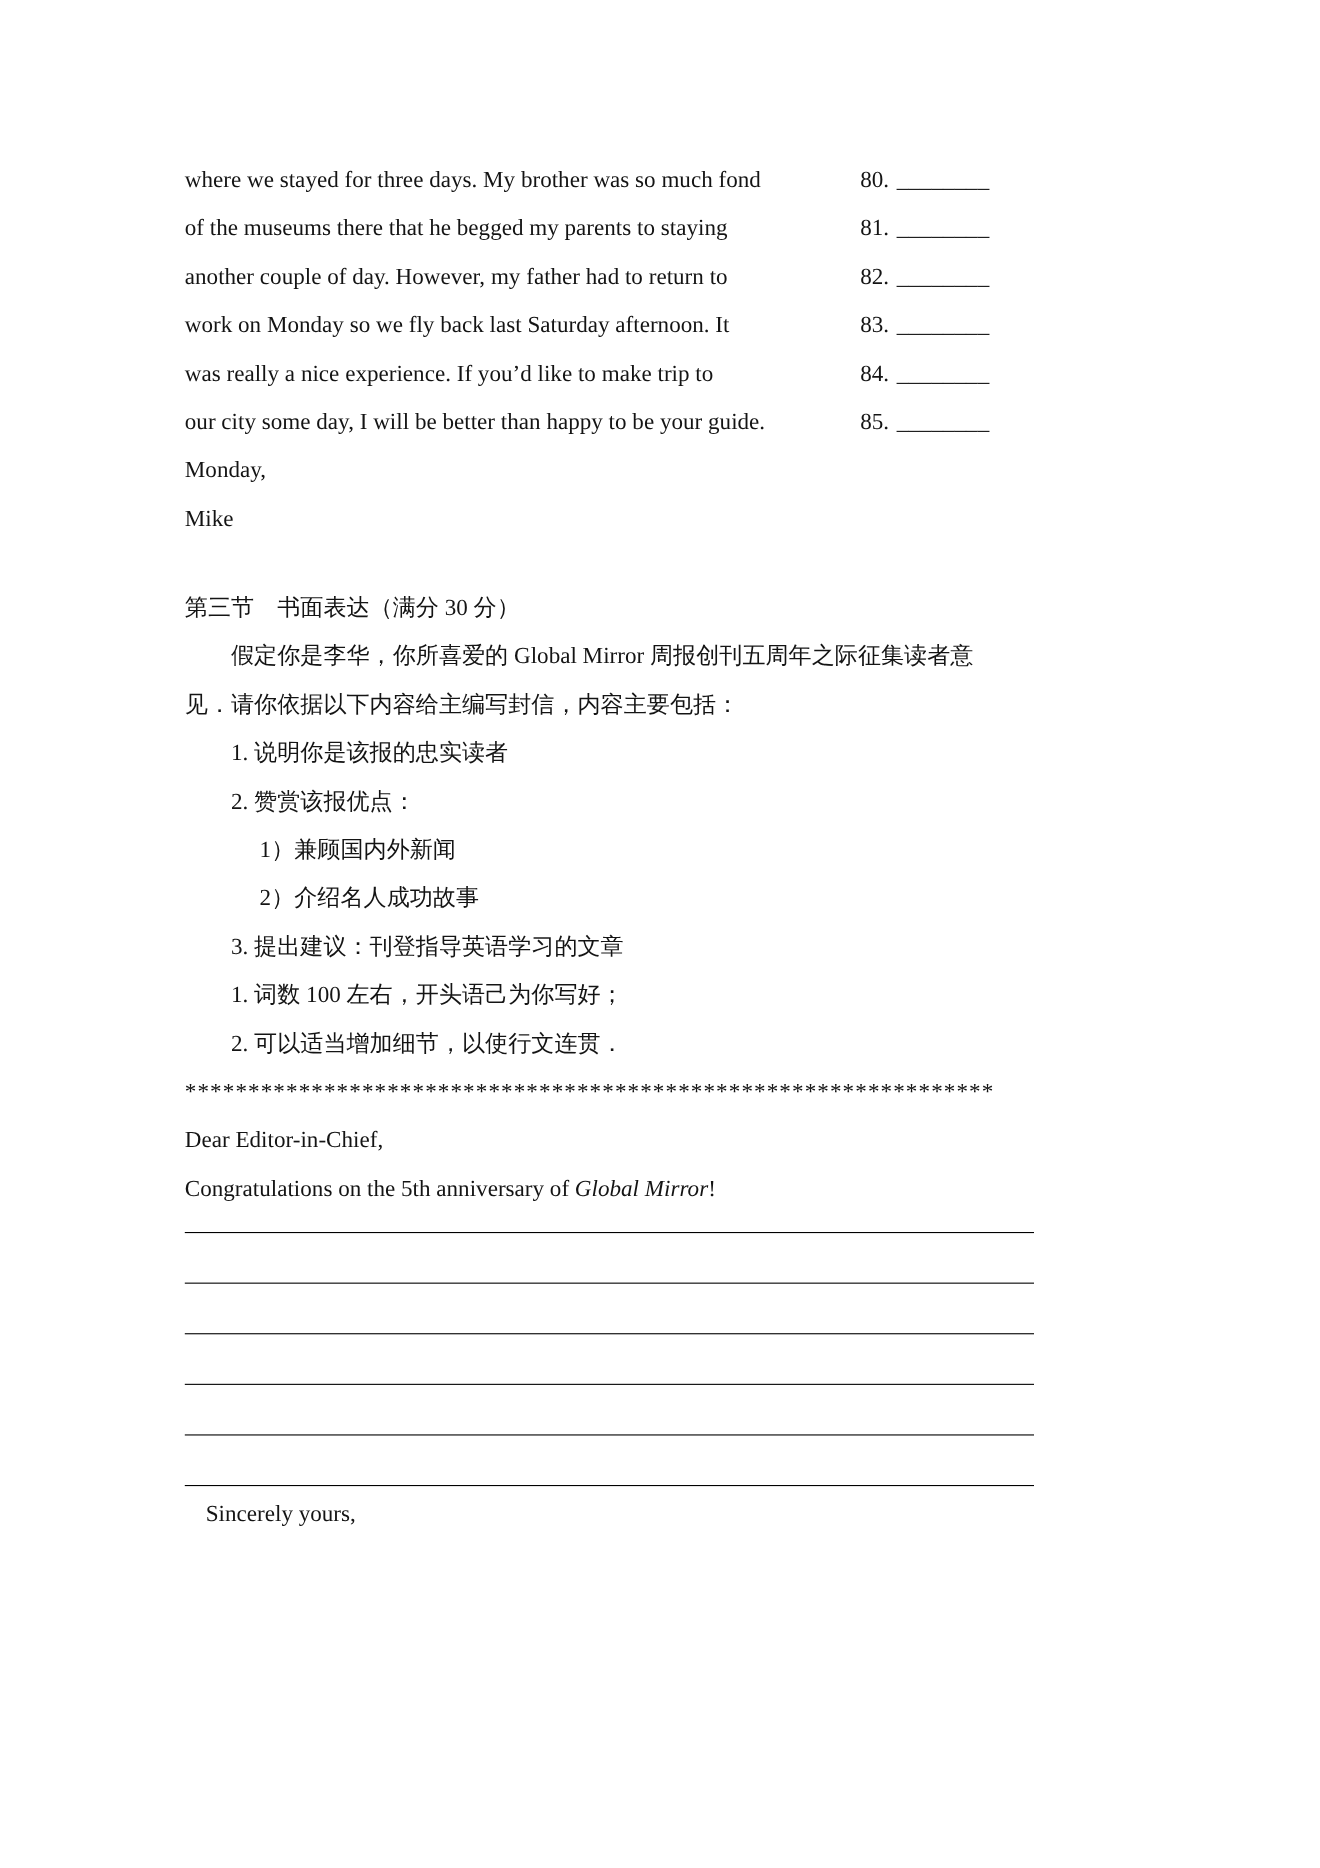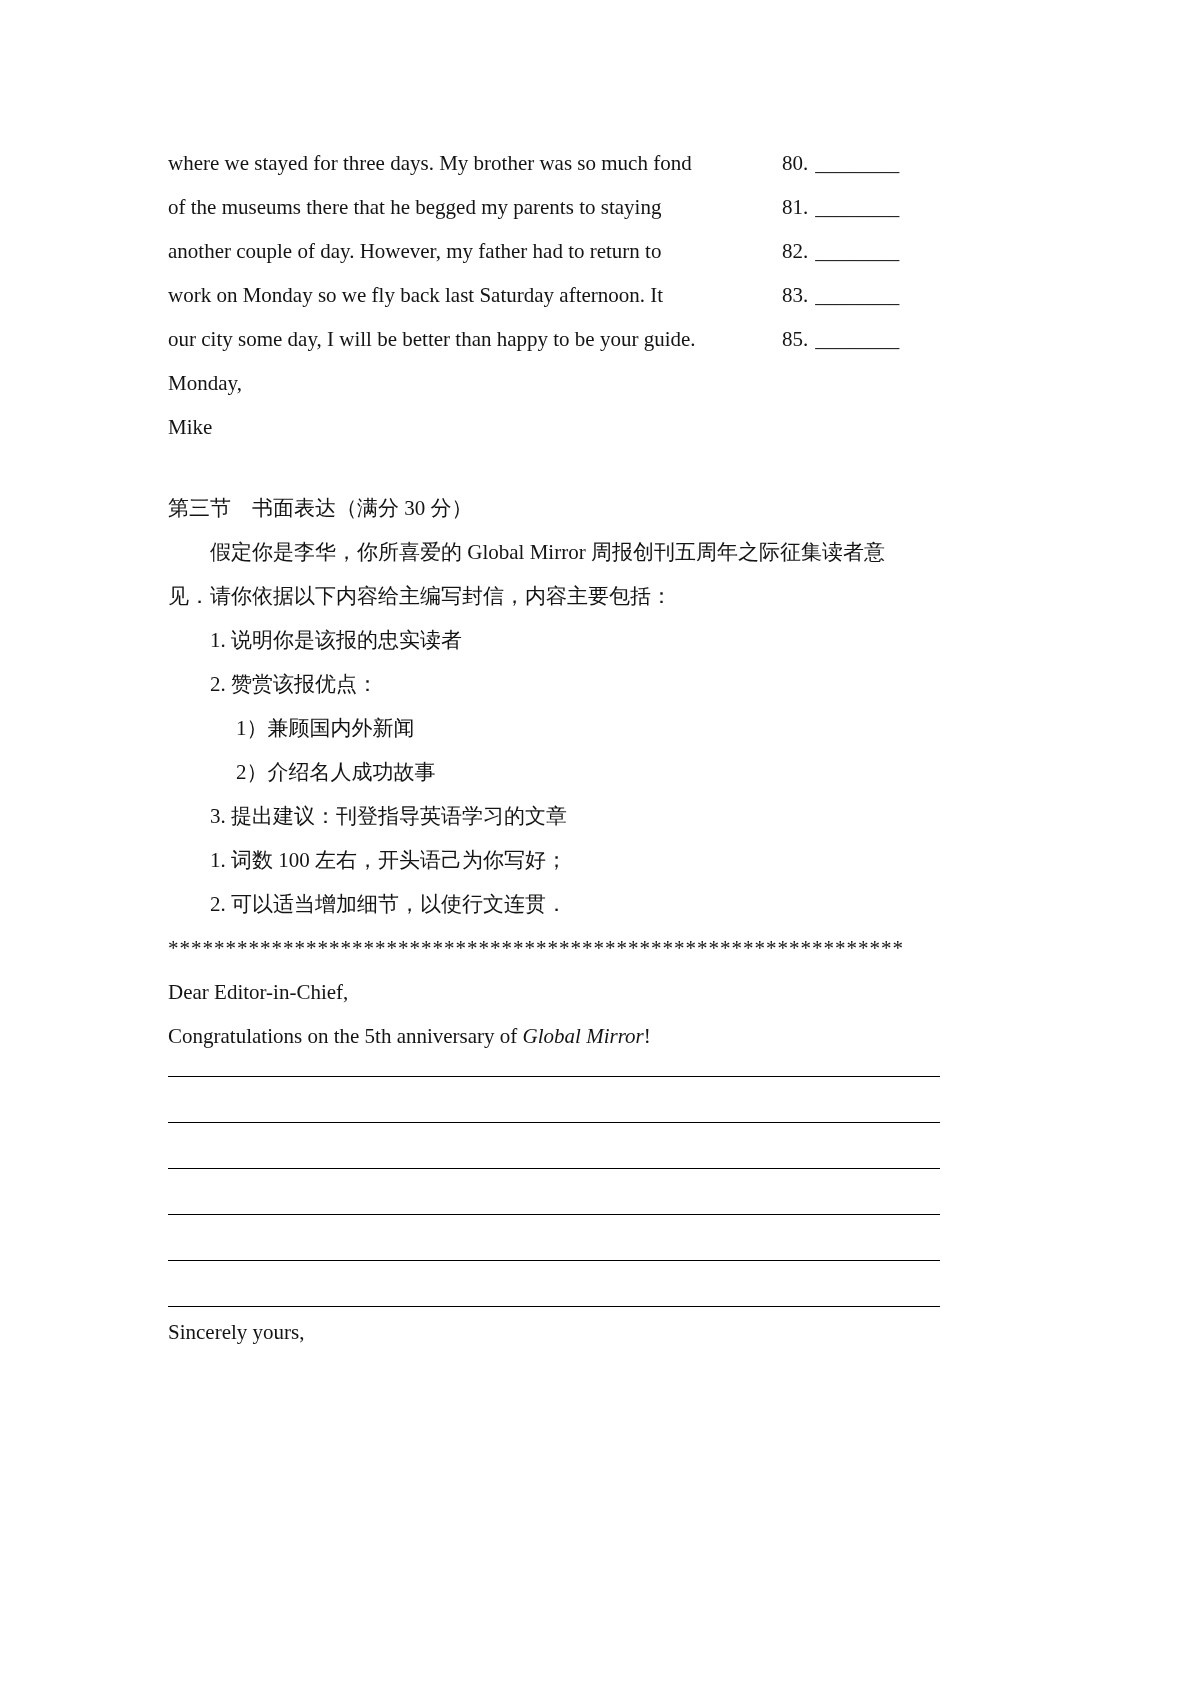--- a/index.html
+++ b/index.html
@@ -40,21 +40,21 @@
   .subpoint { padding-left: 68px; }
   .stars { letter-spacing: 1px; overflow: hidden; }
   .underlined { text-underline-offset: 4px; }
   .italic { font-style: italic; }
   .answer-lines { width: 772px; }
   .answer-line {
     height: 46px;
     border-bottom: 1.4px solid #000000;
   }
   .answer-line:first-child { height: 19px; }
-  .closing-line { margin-top: 3px; }
+  .closing-line { margin-top: 3px; margin-left: 19px; }
   .footer {
     position: absolute;
     top: 1452px;
     left: 168px;
     width: 772px;
     text-align: center;
     font-size: 17px;
     line-height: 26px;
     font-style: italic;
   }
@@ -75,20 +75,24 @@
         <span class="p-text">of the museums there that he begged my parents to staying</span>
         <span class="p-ans"><span class="p-num">81.</span><span>________</span></span>
       </div>
       <div class="p-row">
         <span class="p-text">another couple of day. However, my father had to return to</span>
         <span class="p-ans"><span class="p-num">82.</span><span>________</span></span>
       </div>
       <div class="p-row">
         <span class="p-text">work on Monday so we fly back last Saturday afternoon. It</span>
         <span class="p-ans"><span class="p-num">83.</span><span>________</span></span>
+      </div>
+      <div class="p-row">
+        <span class="p-text">was really a nice experience. If you’d like to make trip to</span>
+        <span class="p-ans"><span class="p-num">84.</span><span>________</span></span>
       </div>
       <div class="p-row">
         <span class="p-text">our city some day, I will be better than happy to be your guide.</span>
         <span class="p-ans"><span class="p-num">85.</span><span>________</span></span>
       </div>
       <div class="line">Monday,</div>
       <div class="line">Mike</div>
     </section>
 
     <section>

